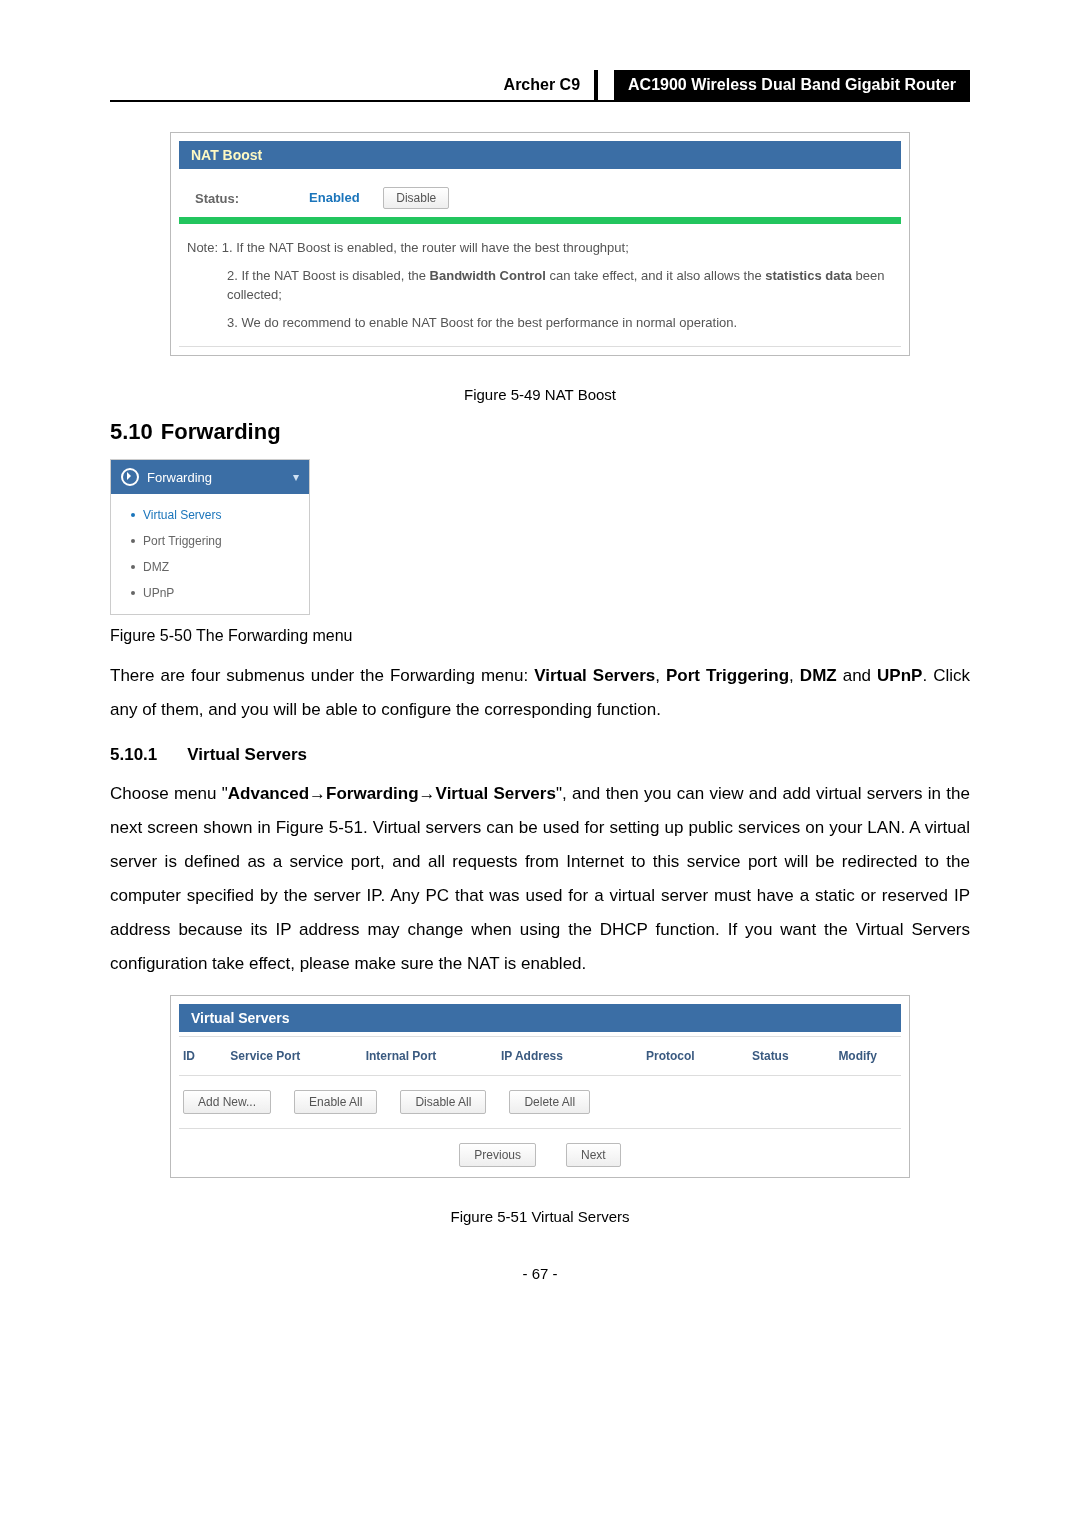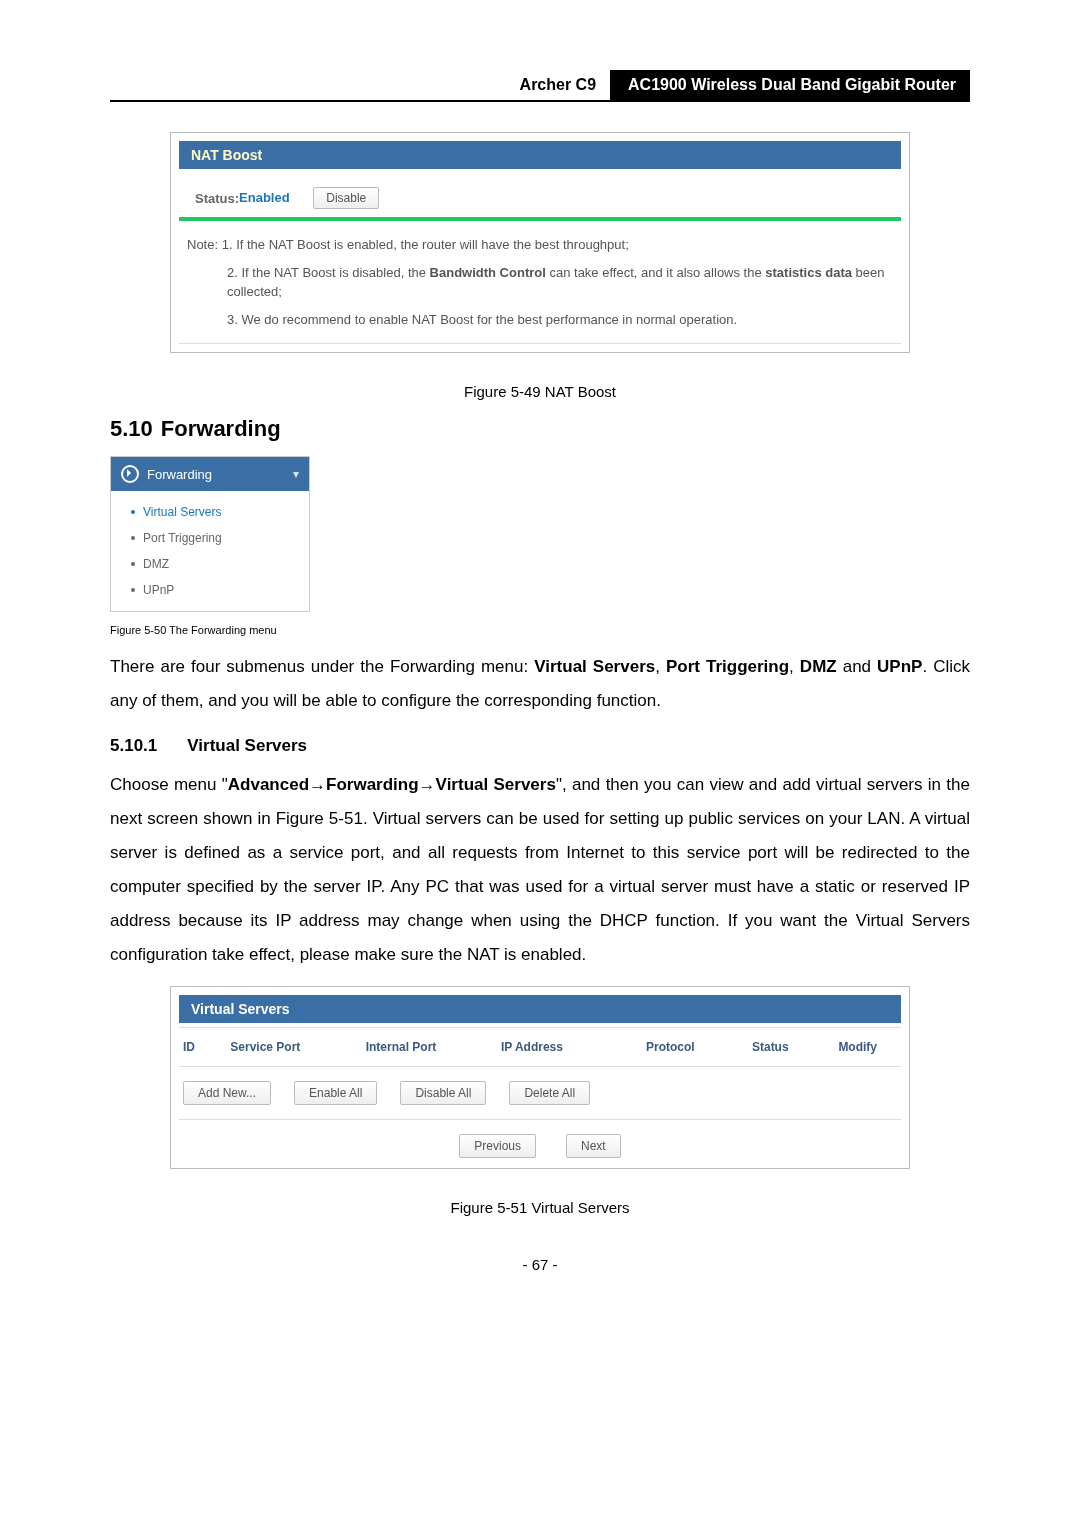--- a/index.html
+++ b/index.html
@@ -7,21 +7,21 @@
     background: #fff;
     font-family: Arial, Helvetica, sans-serif;
     color: #000;
     width: 1080px;
     min-height: 1527px;
     padding: 70px 110px 40px 110px;
     position: relative;
   }
   
   .hdr { margin-bottom: 30px; }
-  .hdr-line { display: flex; justify-content: flex-end; align-items: stretch; }
+  .hdr-line { display: flex; justify-content: flex-end; align-items: stretch; gap: 16px; }
   .hdr-left {
     font-weight: bold;
     font-size: 16px;
     padding: 6px 14px;
     border-right: 4px solid #000;
   }
   .hdr-right {
     background: #000;
     color: #fff;
     font-weight: bold;
@@ -42,22 +42,23 @@
     background: #3b6ea5;
     color: #fef9c3;
     font-weight: bold;
     padding: 6px 12px;
     margin: 8px 8px 10px 8px;
     font-size: 14px;
   }
   .nat-status-row {
     display: flex; align-items: center;
     padding: 8px 16px;
-    border-bottom: 4px solid #22c55e;
+    border-bottom: 7px solid #22c55e;
     margin: 0 8px 10px 8px;
+    gap: 70px;
   }
   .nat-status-label { font-weight: bold; color: #666; }
   .nat-enabled { color: #1b75bb; font-weight: bold; margin-right: 20px; }
   .nat-disable-btn {
     display: inline-block;
     border: 1px solid #bbb;
     background: linear-gradient(#fff, #eee);
     padding: 3px 12px;
     font-size: 12px;
     color: #555;
@@ -219,21 +220,21 @@
         <span class="bullet"></span>
         <span>DMZ</span>
       </div>
     <div class="fwd-item">
         <span class="bullet"></span>
         <span>UPnP</span>
       </div>
   </div>
 </div>
 
-<div style="font-size:11px; margin:4px 0 14px 0;">Figure 5-50 The Forwarding menu</div>
+<div style="font-size:16px; margin:4px 0 14px 0;">Figure 5-50 The Forwarding menu</div>
 
 <p class="body">
   <span>There are four submenus under the Forwarding menu: </span><span class="b">Virtual Servers</span><span>, </span><span class="b">Port Triggering</span><span>, </span><span class="b">DMZ</span><span> and </span><span class="b">UPnP</span><span>. Click any of them, and you will be able to configure the corresponding function.</span>
 </p>
 
 <h3 class="sub">
   <span>5.10.1</span>
   <span>Virtual Servers</span>
 </h3>
 

